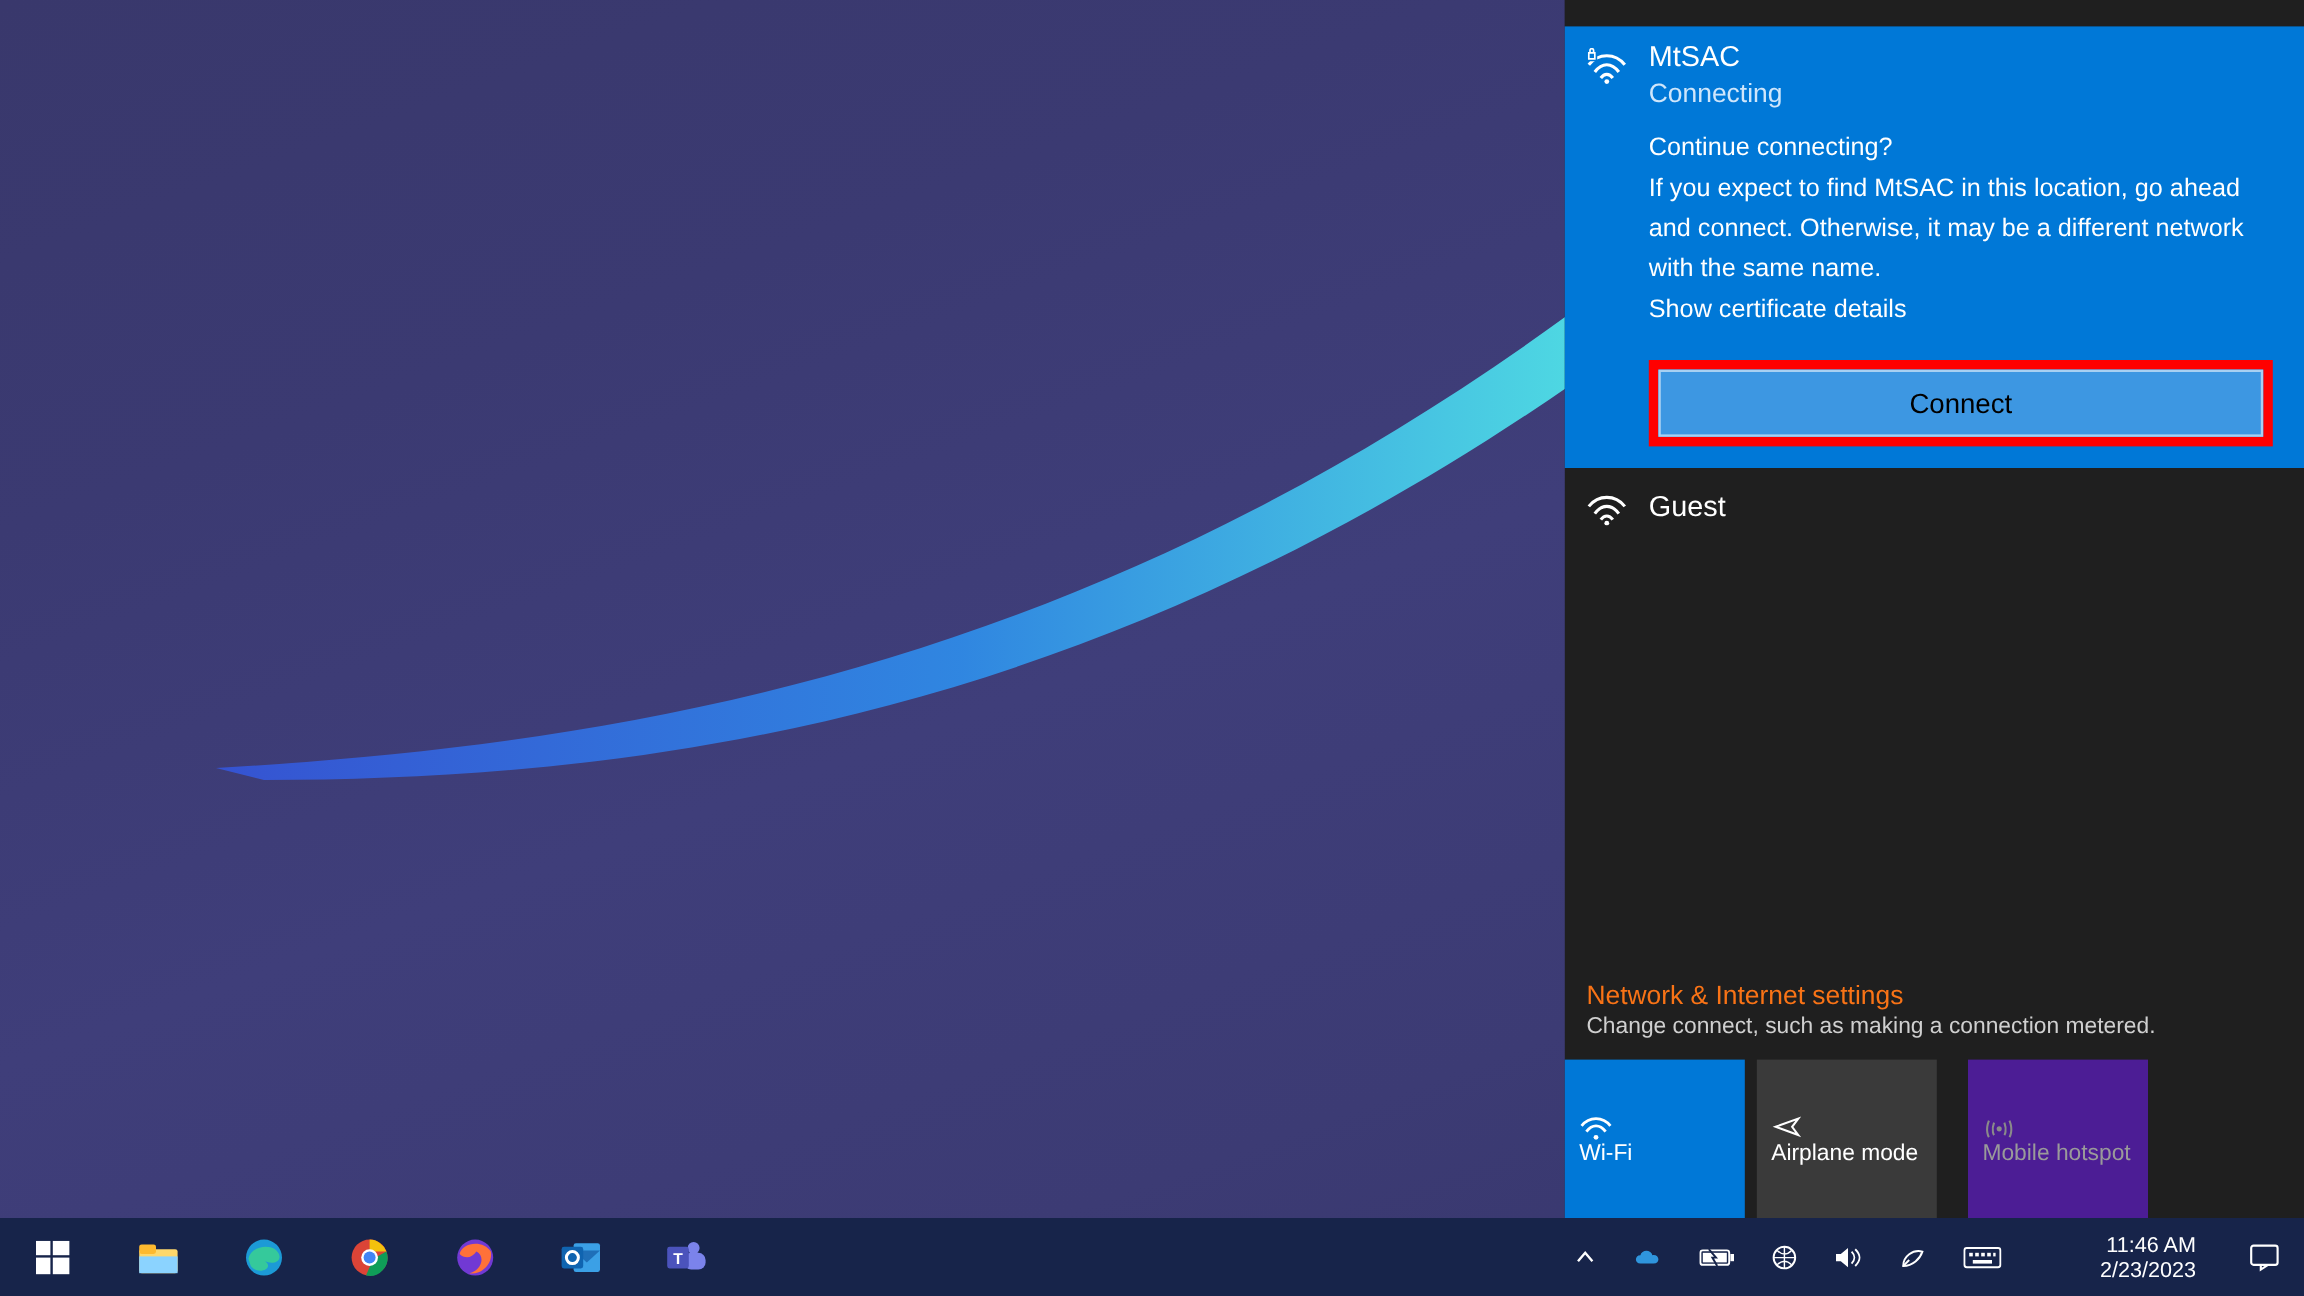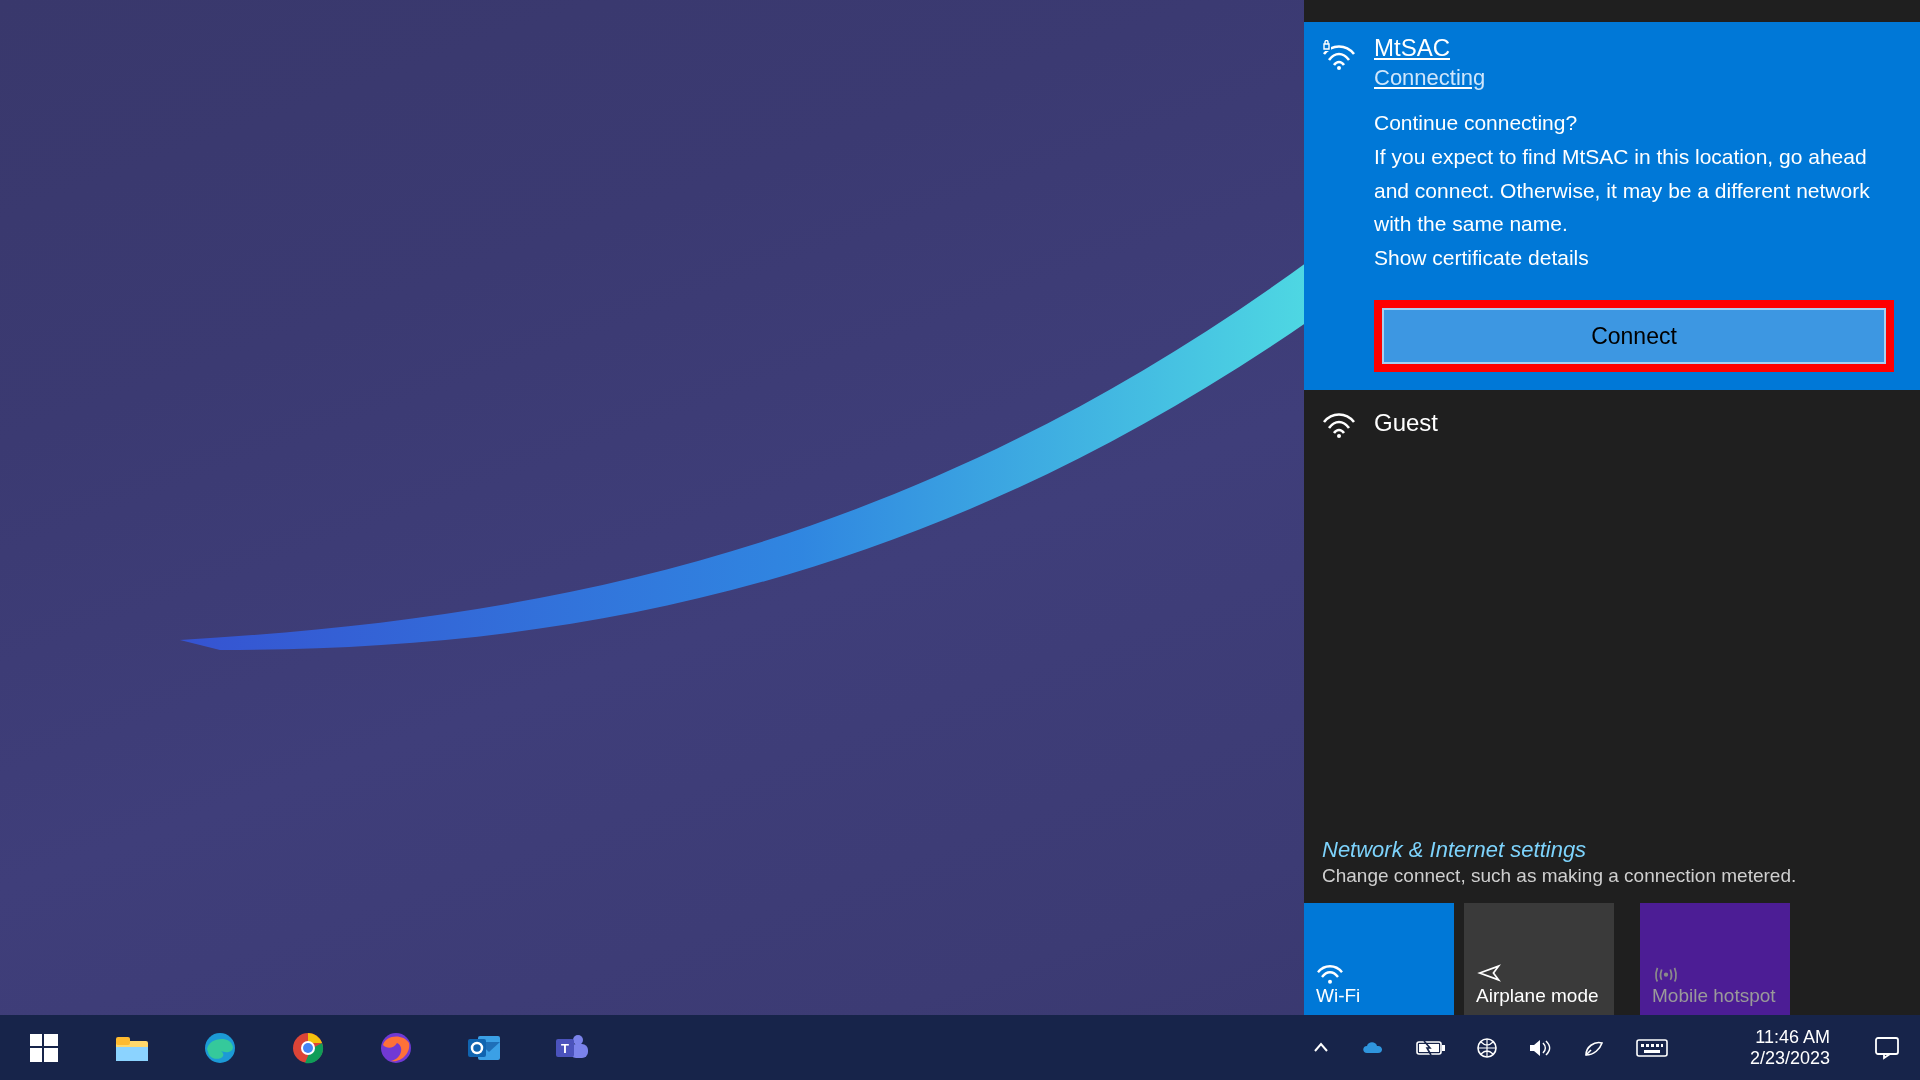--- a/index.html
+++ b/index.html
@@ -27,21 +27,21 @@
   .network-item { padding: 0; }
   .network-active {
     background: #0078d7;
     padding: 10px 18px 18px 18px;
   }
   .net-head {
     display: flex; align-items: flex-start; gap: 18px;
     padding-top: 2px;
   }
   .net-head .icon-box { width: 34px; display:flex; justify-content:center; padding-top:6px;}
-  .net-titles { display:flex; flex-direction:column;text-decoration:underline; }
+  .net-titles { display:flex; flex-direction:column; }
   .net-name { font-size: 24px; font-weight: 400; color:#fff; line-height:1.2;}
   .net-status { font-size: 22px; color:#cfe6fb; line-height:1.35;}
   .net-body {
     padding-left: 52px; padding-top: 14px; padding-right: 8px;
     font-size: 21px; line-height: 1.6; color:#fff;
   }
   .cert-link { color:#fff; cursor:pointer; }
 
   .net-buttons {
     display:flex; gap:20px;
@@ -66,35 +66,35 @@
     padding: 18px 18px 18px 18px;
     color:#fff;
   }
   .network-other .icon-box { width:34px; display:flex; justify-content:center;}
   .network-other .net-name { font-size:24px; }
 
   .flyout-spacer { flex:1; }
 
   .settings-link {
     padding: 6px 18px 2px 18px;
-    color:#7dd3fc; font-size:22px; cursor:pointer;font-style:italic;
+    color:#f97316; font-size:22px; cursor:pointer;
   }
   .settings-sub {
     padding: 0 18px 16px 18px;
     color:#cfcfcf; font-size:19px;
   }
 
   .quick-tiles {
     display:flex; gap:10px; padding: 0 0 0 0;
   }
   .tile {
-    width: 150px; height: 112px;
+    width: 150px; height: 132px;
     background:#3a3a3a; color:#fff;
     padding:10px 12px 8px 12px;
-    display:flex; flex-direction:column; justify-content:flex-end;
+    display:flex; flex-direction:column; justify-content:center;
     cursor:pointer;
   }
   .tile.active { background:#0078d7; }
   .tile.disabled { background:#4c1d95; color:#9a9a9a; cursor:default;margin-left:16px;}
   .tile .tlabel { font-size:19px; }
   .tile .ticon { font-size:22px; }
 
   
   .taskbar {
     position:absolute; left:0; right:0; bottom:0; height:65px;

